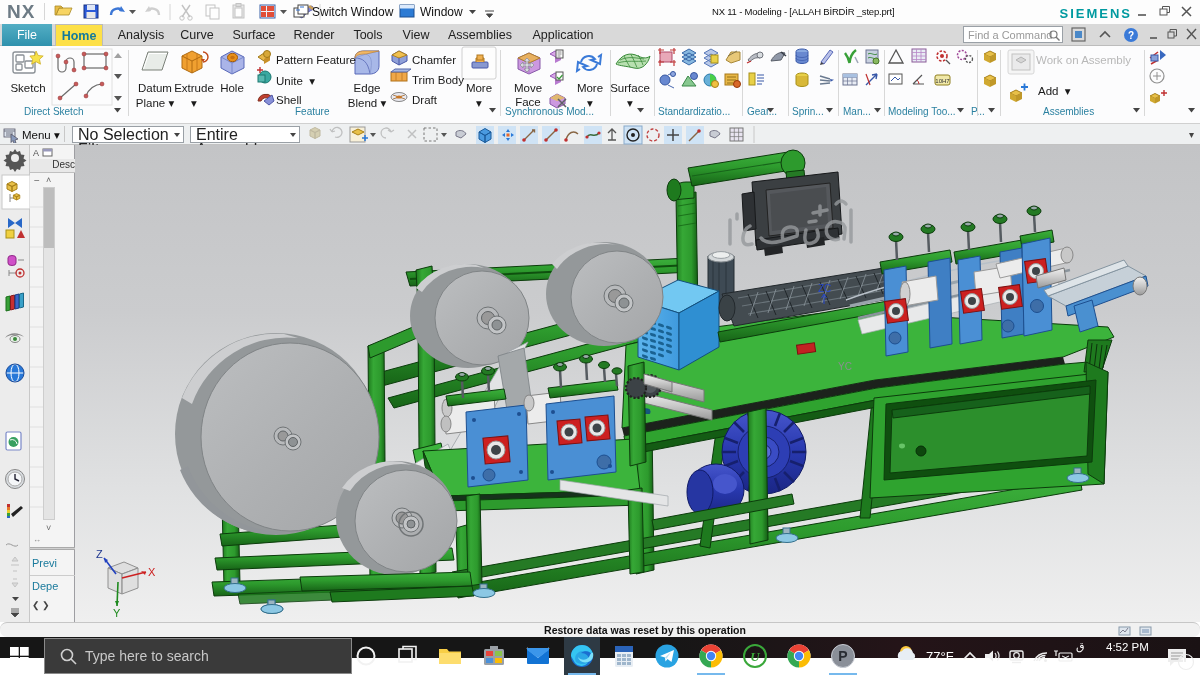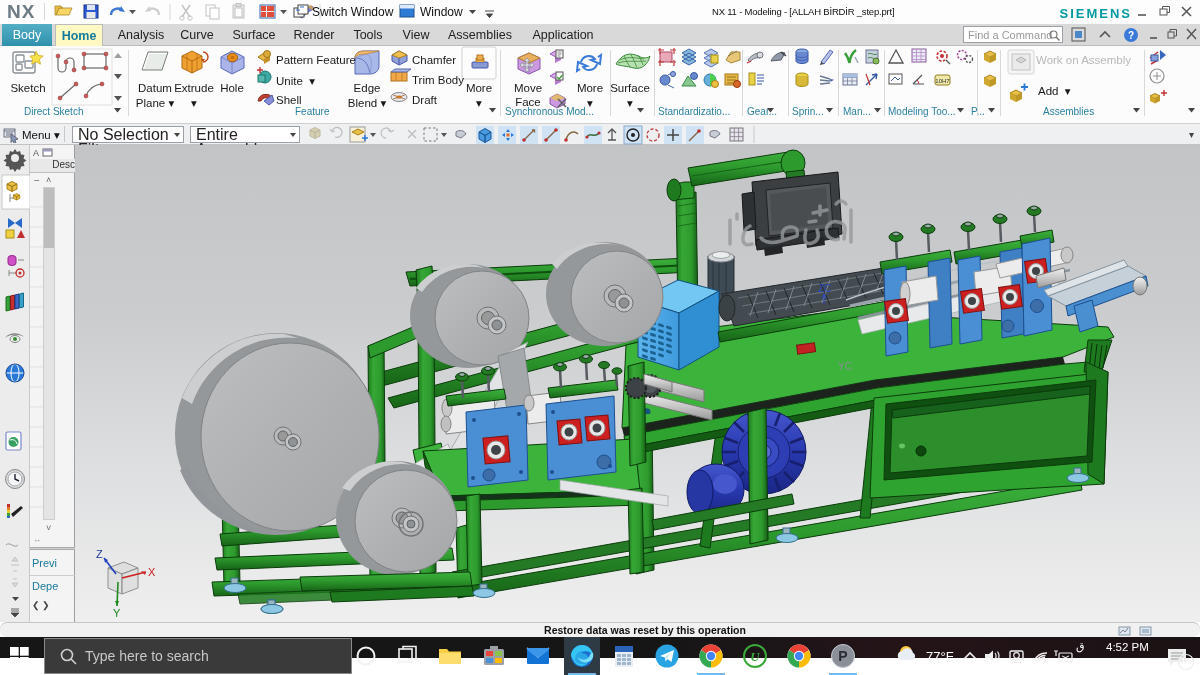--- a/index.html
+++ b/index.html
@@ -11,21 +11,21 @@
   #titlebar { position:absolute; left:0; top:0; width:1200px; height:24px; background:#fdfdfd; }
   #titlebar .nxlogo { position:absolute; left:7px; top:1px; font-weight:bold; font-size:19px; color:#6d7b85; letter-spacing:1px; }
   .tsep { position:absolute; top:3px; width:1px; height:17px; background:#d6d6d6; }
   #titletext { position:absolute; left:712px; top:6px; font-size:9.5px; letter-spacing:-0.2px; color:#111; }
   #siemens { position:absolute; right:68px; top:6px; font-size:13px; font-weight:bold; color:#009aa0; letter-spacing:2px; }
 
   
   #tabrow { position:absolute; left:0; top:24px; width:1200px; height:22px; background:#d9d9d9; border-bottom:1px solid #bcbcbc;}
   .tab { position:absolute; top:0; height:22px; line-height:22px; font-size:12.5px; color:#222; text-align:center; }
   #tab-file { left:2px; width:50px; background:linear-gradient(#53aec4,#2f91ad); color:#fff; }
-  #tab-home { background:#fef9c3; color:#157a9c; font-weight:bold; border:1px solid #bbb; border-bottom:none; }
+  #tab-home { background:#fde047; color:#157a9c; font-weight:bold; border:1px solid #bbb; border-bottom:none; }
 
   
   #ribbon { position:absolute; left:0; top:46px; width:1200px; height:78px; background:#fcfcfd; border-bottom:1px solid #d0d0d0; }
   .rsep { position:absolute; top:4px; width:1px; height:66px; background:#d8d8d8; }
   .rlabel { position:absolute; font-size:10px; color:#2a80a0; white-space:nowrap; }
   .rtext { position:absolute; font-size:11.5px; color:#1a1a1a; white-space:nowrap; text-align:center;}
 
   
   #toolbar2 { position:absolute; left:0; top:124px; width:1200px; height:21px; background:#eef0f1; border-bottom:1px solid #c2c2c2; }
   .combo { position:absolute; top:2px; height:17px; background:#fff; border:1px solid #9aa0a6; font-size:16px; color:#222; line-height:15px; padding-left:5px; }
@@ -130,21 +130,21 @@
     <svg class="abs" style="right:4px;top:5px" width="62" height="14" viewBox="0 0 62 14">
       <path d="M4 10 l8 0" stroke="#555" stroke-width="1.6"></path>
       <g stroke="#555" fill="none">
         <rect x="26" y="4" width="7" height="6"></rect>
         <path d="M28.5 4 L28.5 1.5 L35.5 1.5 L35.5 7.5 L33 7.5"></path>
       </g>
       <path d="M48 2 L57 11 M57 2 L48 11" stroke="#555" stroke-width="1.5"></path>
     </svg>
   </div>
   <div id="tabrow">
-    <div class="tab" id="tab-file">Body</div>
+    <div class="tab" id="tab-file">File</div>
     <div class="tab" id="tab-home" style="left:55px;width:48px;">Home</div>
     <div class="tab" style="left:110px;width:62px;">Analysis</div>
     <div class="tab" style="left:172px;width:50px;">Curve</div>
     <div class="tab" style="left:224px;width:60px;">Surface</div>
     <div class="tab" style="left:286px;width:56px;">Render</div>
     <div class="tab" style="left:344px;width:48px;">Tools</div>
     <div class="tab" style="left:394px;width:44px;">View</div>
     <div class="tab" style="left:440px;width:80px;">Assemblies</div>
     <div class="tab" style="left:522px;width:82px;">Application</div>
     <div class="abs" style="left:963px;top:2px;width:100px;height:17px;background:#fff;border:1px solid #9aa0a6;">

